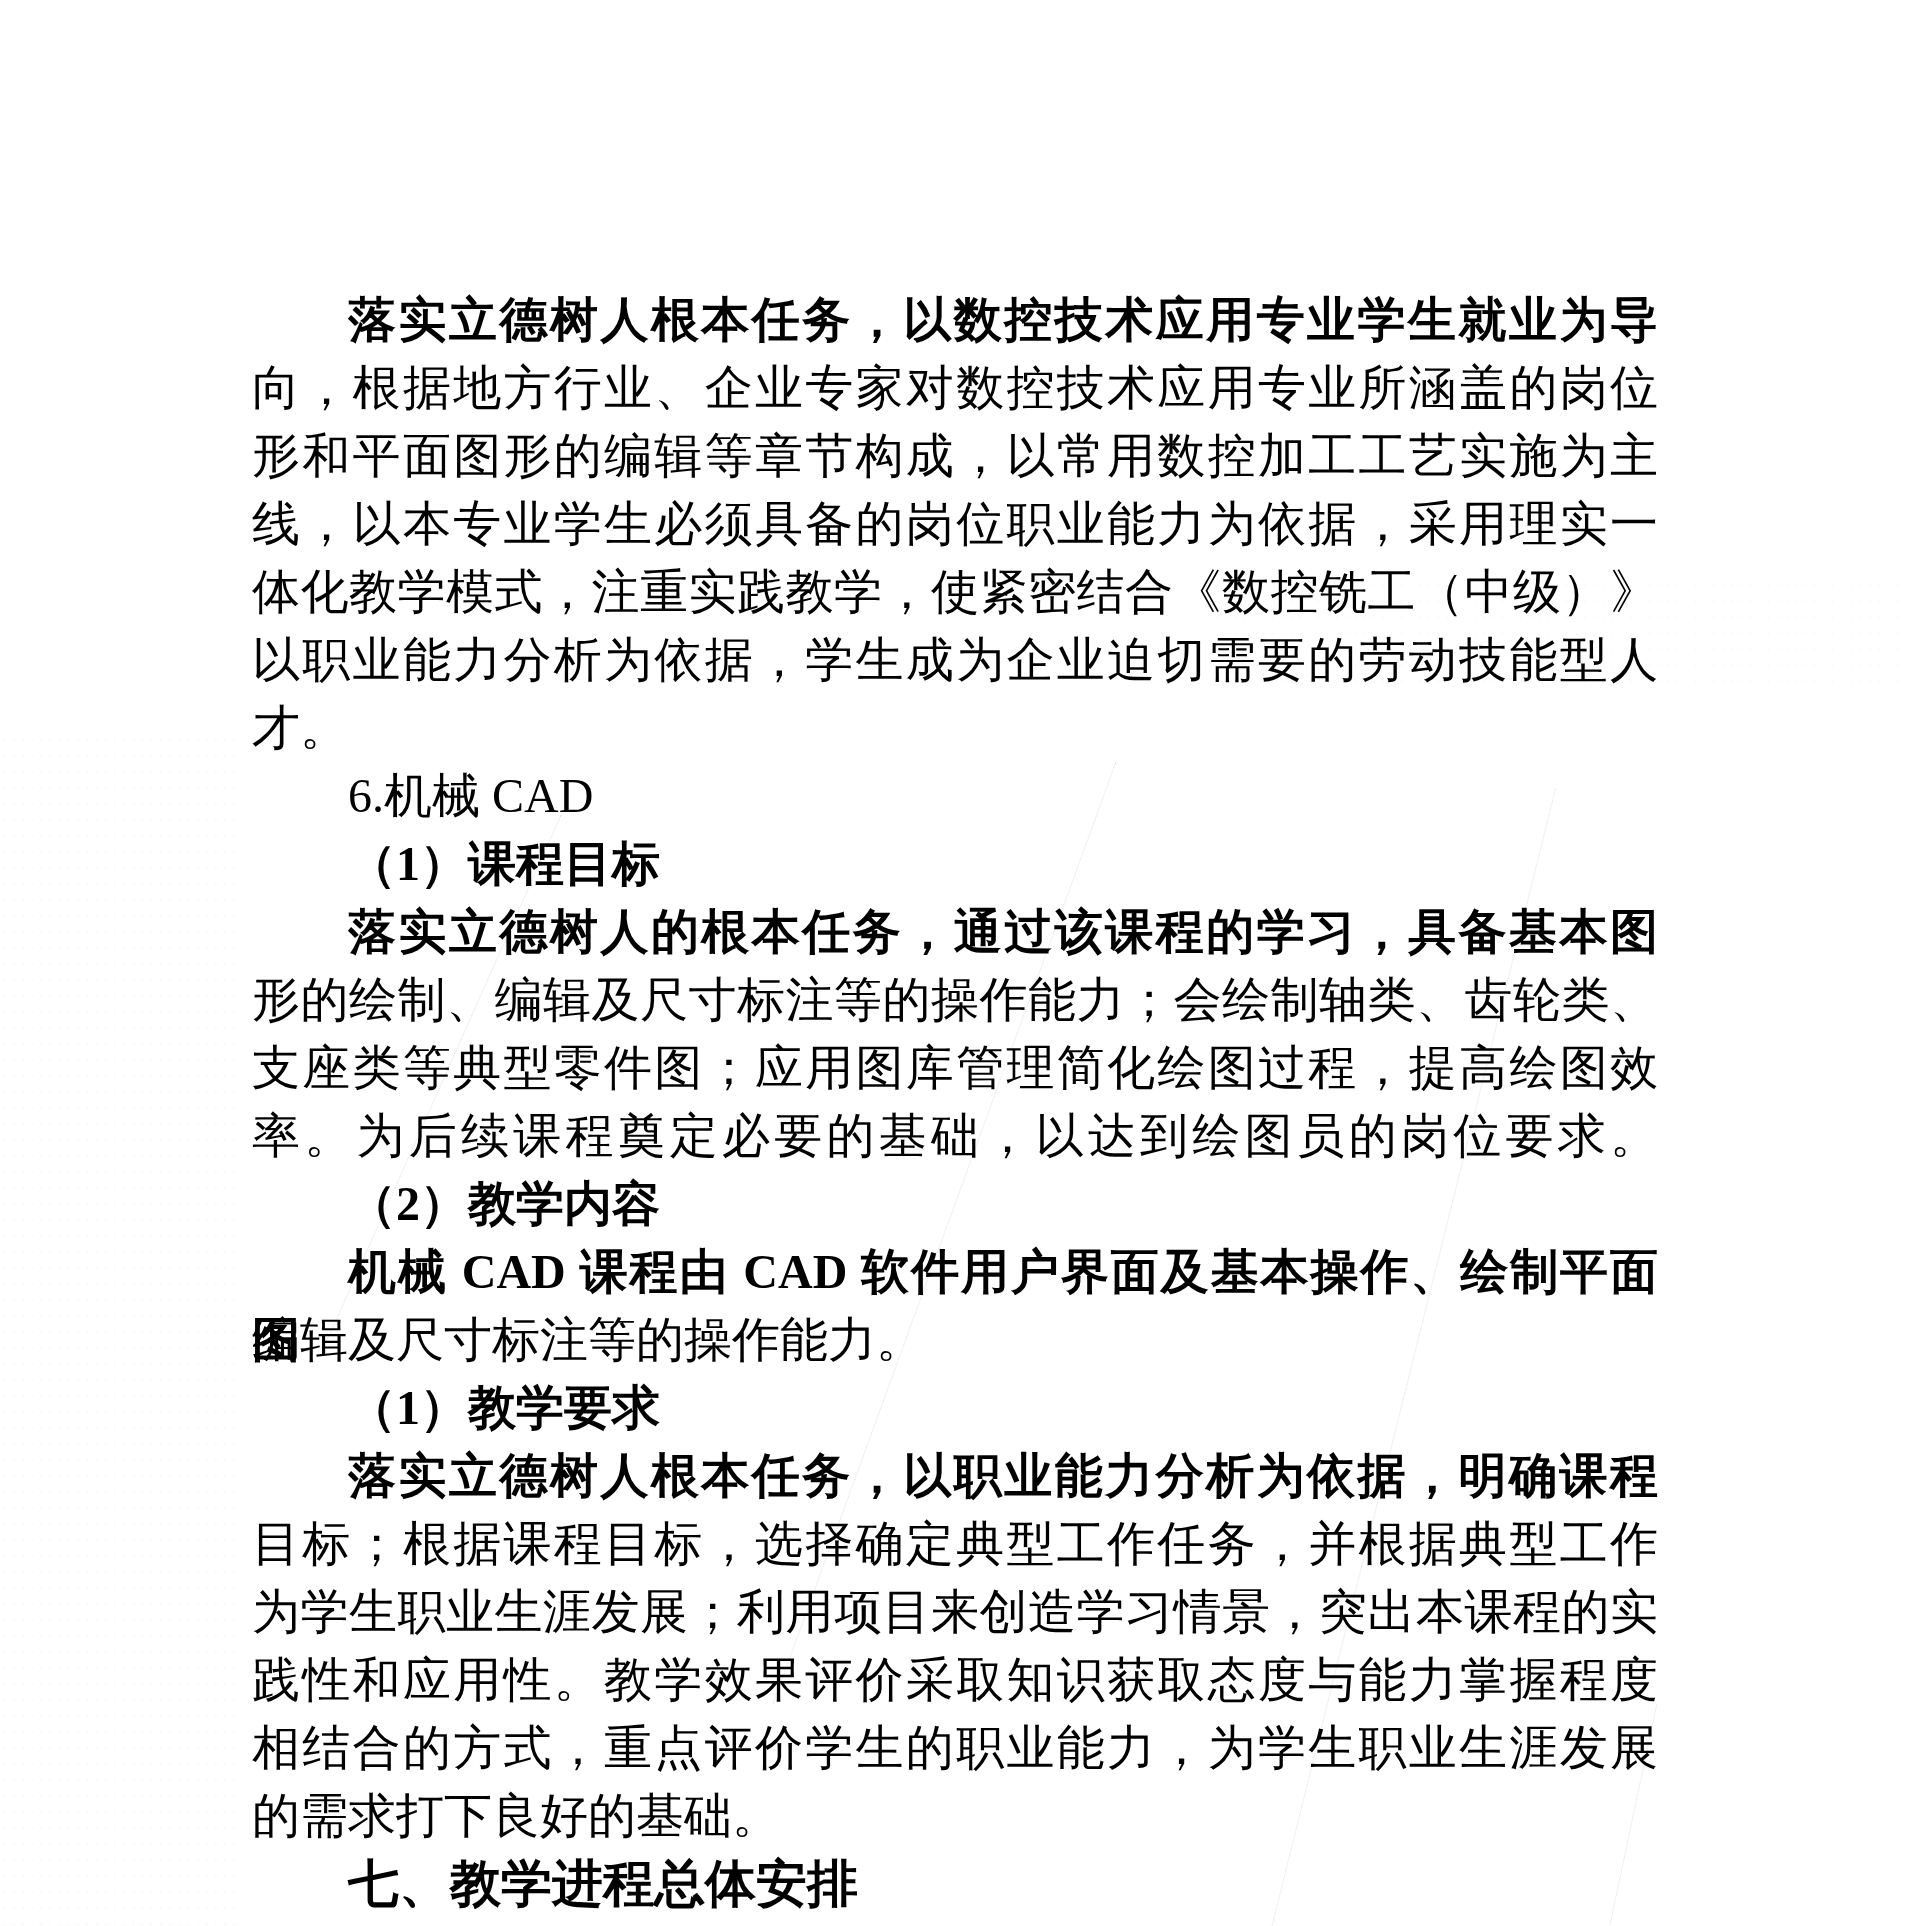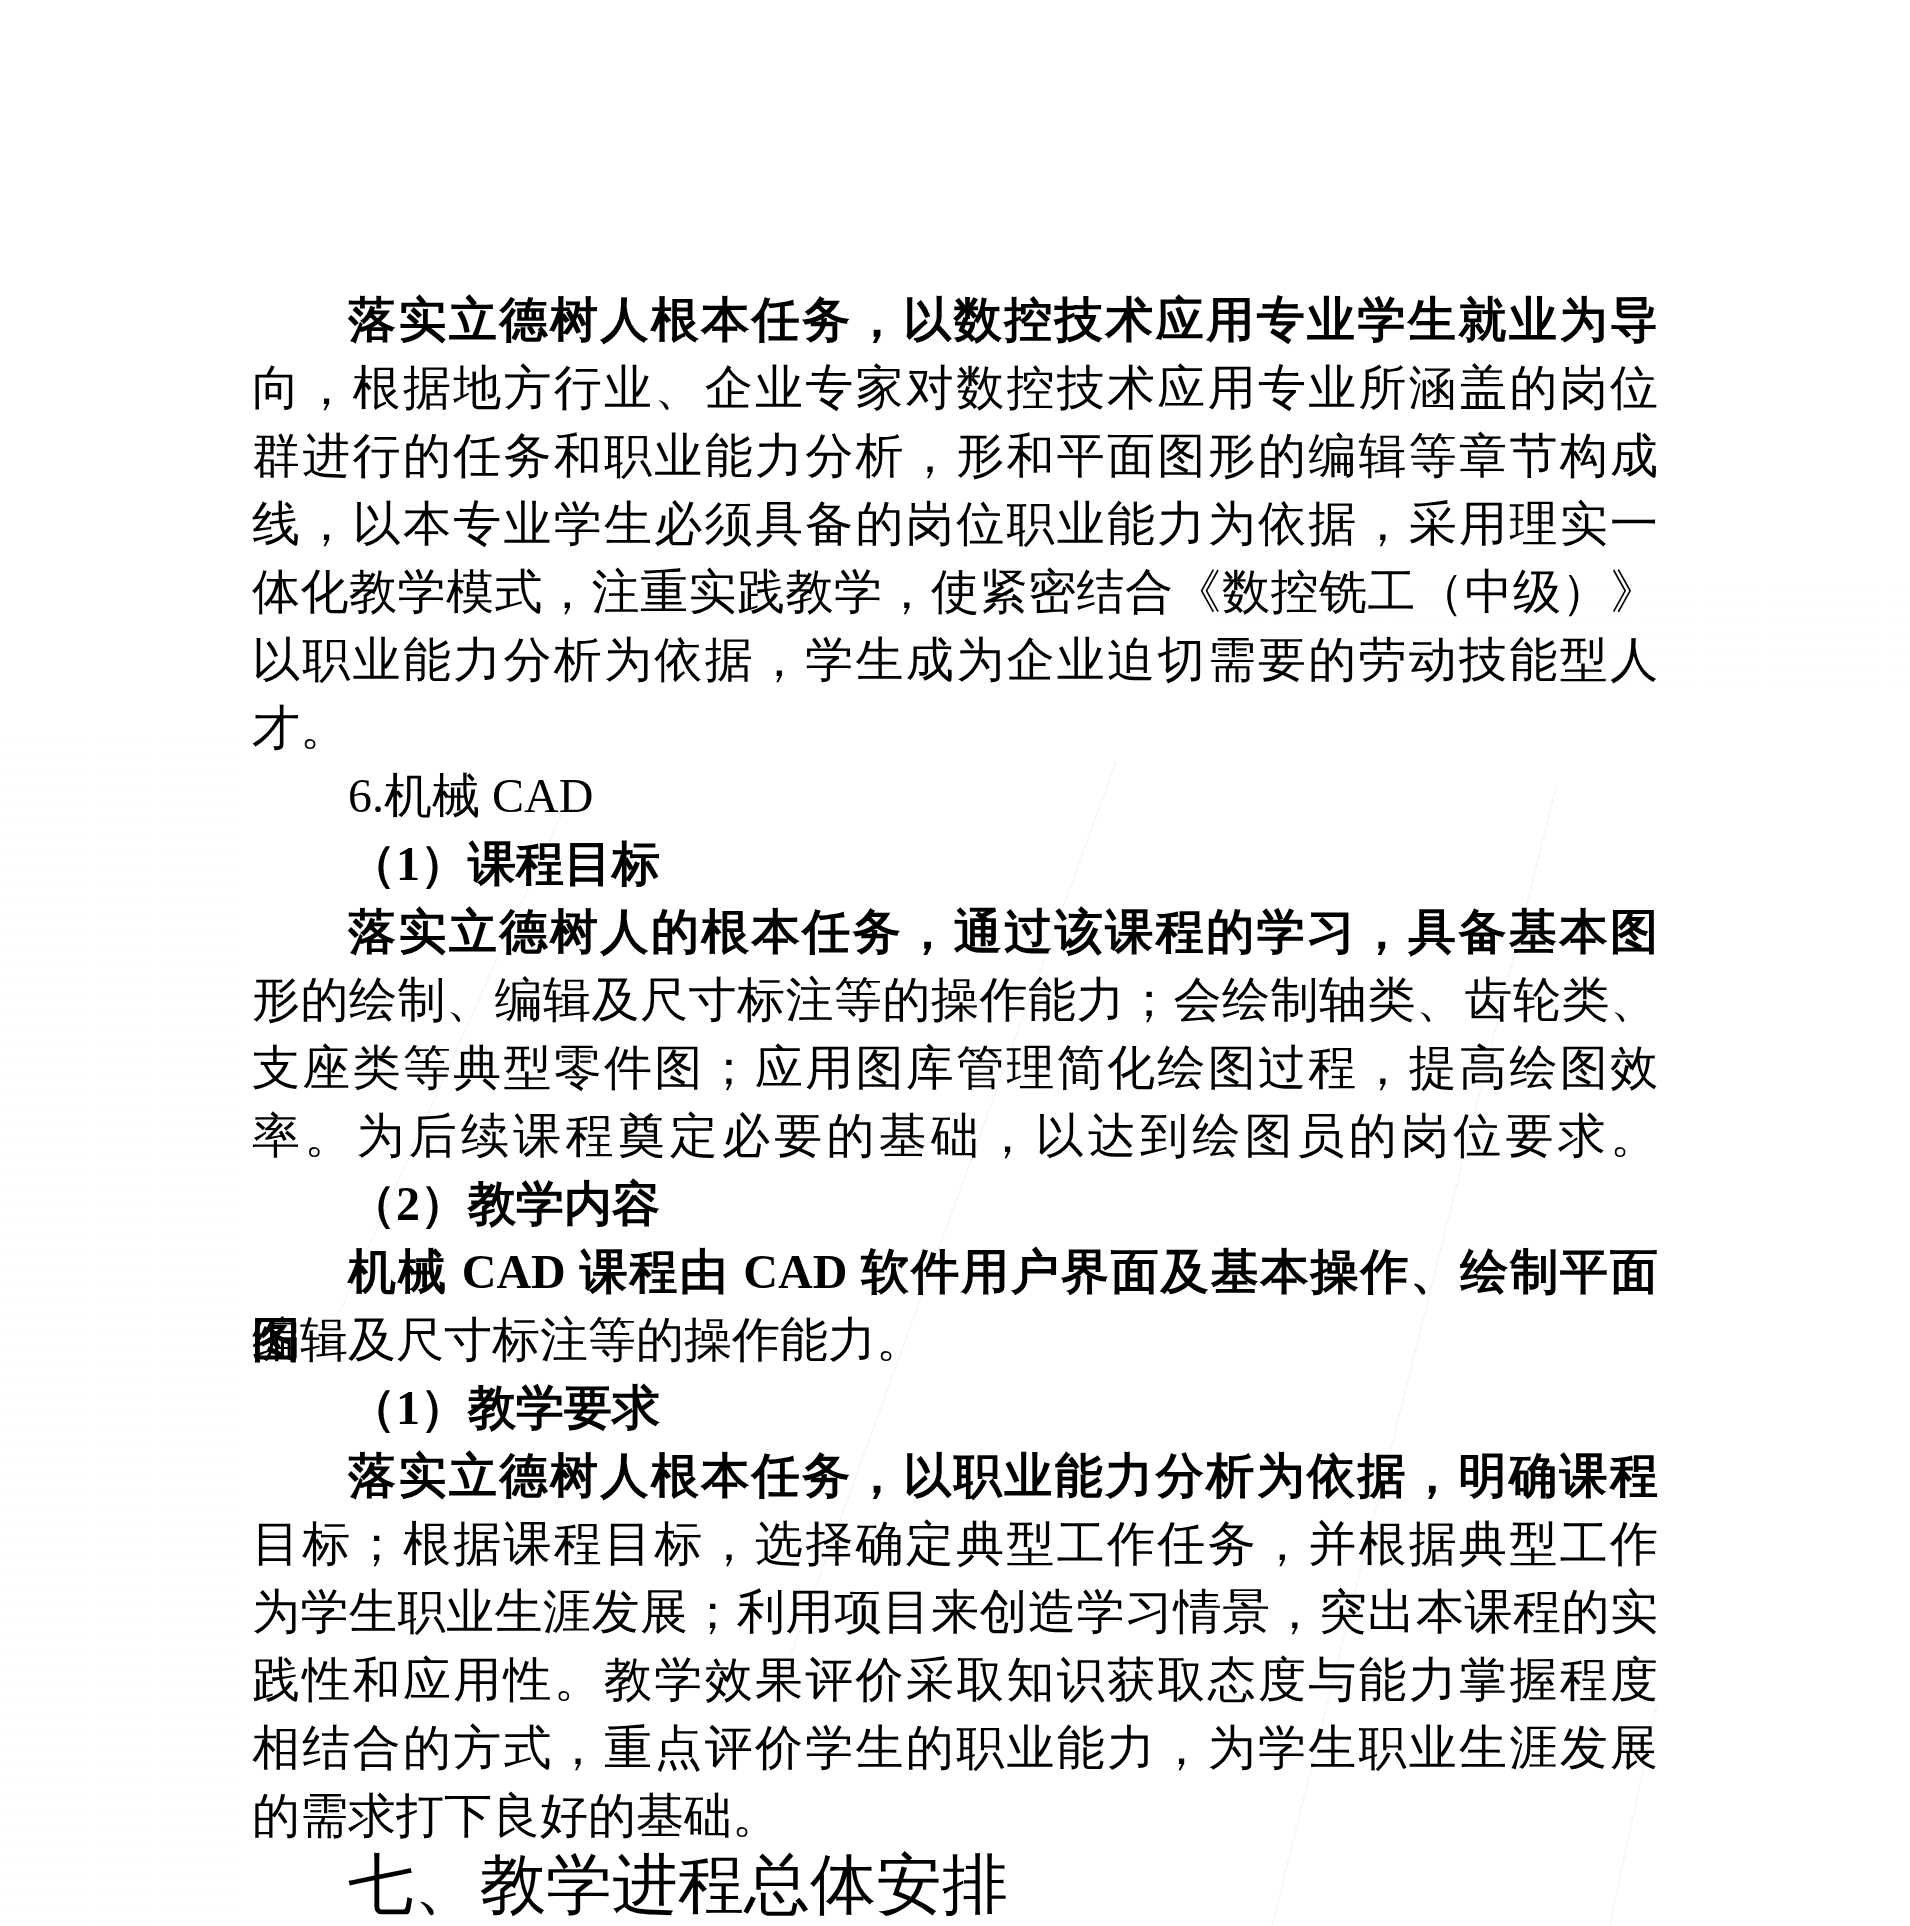--- a/index.html
+++ b/index.html
@@ -57,40 +57,40 @@
     text-align: justify;
     text-align-last: justify;
   }
   .left {
     text-align: left;
     text-align-last: left;
   }
   .indent { text-indent: 96px; font-weight: bold; }
   .bold-serif { font-weight: normal; }
   .bold-sans {
-    font-weight: normal;
+    font-weight: bold;
     font-family: "Liberation Sans", "DejaVu Sans", sans-serif;
-    font-size: 66px;
+    font-size: 51px;
   }
 </style>
 </head>
 <body>
 
 <div class="noise noise-left"></div>
 <div class="noise noise-mid"></div>
 <div class="noise noise-top"></div>
 <div class="streak streak-1"></div>
 <div class="streak streak-2"></div>
 <div class="streak streak-3"></div>
 <div class="streak streak-4"></div>
 
 <div class="content">
     <div class="line just indent">落实立德树人根本任务，以数控技术应用专业学生就业为导</div>
     <div class="line just">向，根据地方行业、企业专家对数控技术应用专业所涵盖的岗位</div>
-    <div class="line just">群进行的任务和职业能力分析，形和平面图形的编辑等章节构成</div>
+    <div class="line just">形和平面图形的编辑等章节构成，以常用数控加工工艺实施为主</div>
     <div class="line just">线，以本专业学生必须具备的岗位职业能力为依据，采用理实一</div>
     <div class="line just">体化教学模式，注重实践教学，使紧密结合《数控铣工（中级）》</div>
     <div class="line just">以职业能力分析为依据，学生成为企业迫切需要的劳动技能型人</div>
     <div class="line left">才。</div>
     <div class="line left indent bold-serif">6.机械 CAD</div>
     <div class="line left indent">（1）课程目标</div>
     <div class="line just indent">落实立德树人的根本任务，通过该课程的学习，具备基本图</div>
     <div class="line just">形的绘制、编辑及尺寸标注等的操作能力；会绘制轴类、齿轮类、</div>
     <div class="line just">支座类等典型零件图；应用图库管理简化绘图过程，提高绘图效</div>
     <div class="line just">率。为后续课程奠定必要的基础，以达到绘图员的岗位要求。</div>

